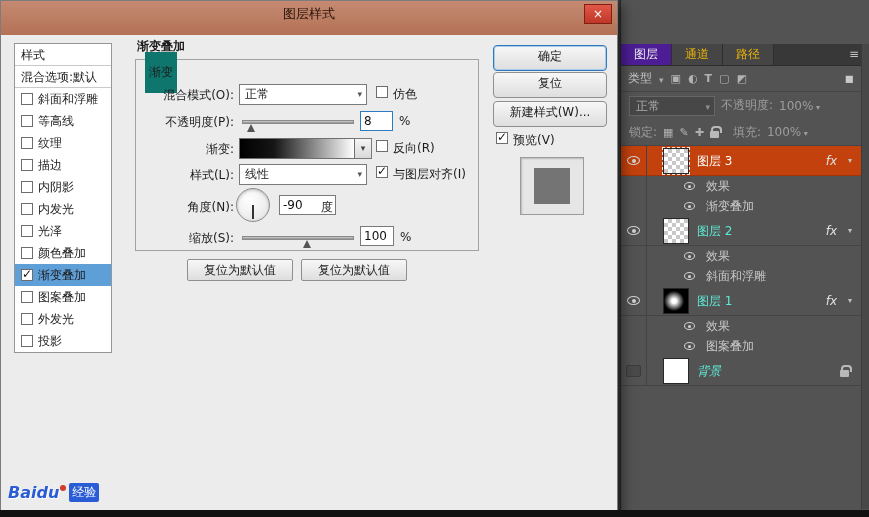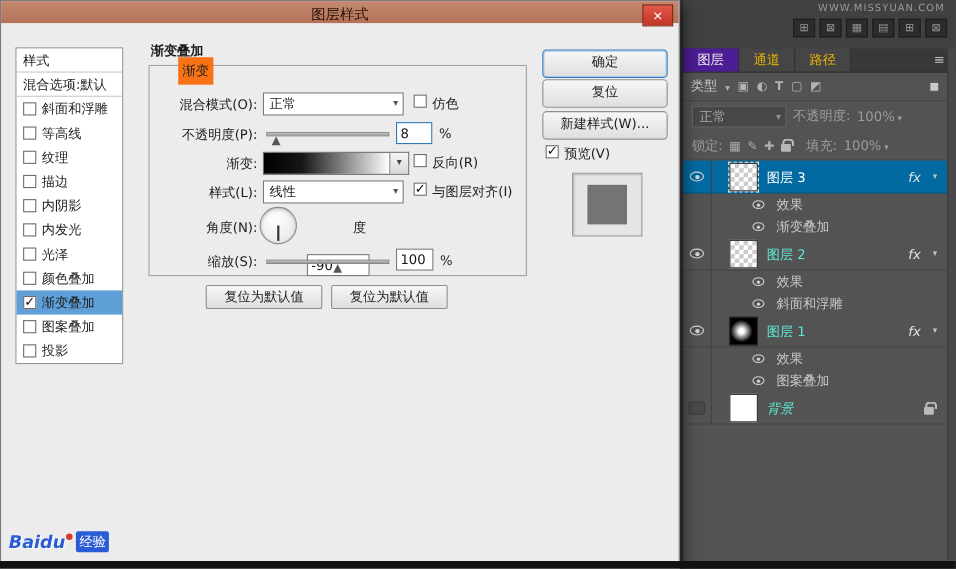--- a/index.html
+++ b/index.html
@@ -28,21 +28,21 @@
 .dark-select{position:relative;width:86px;height:20px;background:#474747;border:1px solid #666;color:#a9a9a9;line-height:18px;padding-left:6px}
 .dark-select::after{content:"▾";position:absolute;right:4px;top:1px;font-size:9px;color:#8f8f8f}
 .pct::after{content:" ▾";font-size:8px}
 .lock-row{position:absolute;top:119px;left:0;right:8px;height:27px;display:flex;align-items:center;gap:6px;padding:0 8px;color:#9d9d9d;border-bottom:1px solid #464646}
 .li{color:#b0b0b0;font-size:11px}
 .li.transp::after{content:"▦"}.li.brush::after{content:"✎"}.li.move::after{content:"✚"}
 .lock{position:relative;display:inline-block;width:9px;height:7px;background:#b9b9b9;border-radius:1px;margin-top:5px}
 .lock::before{content:"";position:absolute;left:1px;top:-5px;width:7px;height:5px;border:2px solid #b9b9b9;border-bottom:none;border-radius:4px 4px 0 0}
 .layers-list{position:absolute;top:146px;left:0;right:8px;bottom:8px}
 .layer-row{position:absolute;left:0;right:0;height:30px;border-bottom:1px solid rgba(0,0,0,.18)}
-.layer-row.selected{background:#0369a1}
+.layer-row.selected{background:#c2410c}
 .fx-row{position:absolute;left:0;right:0;height:20px}
 .well{position:absolute;left:0;top:0;bottom:0;width:26px;border-right:1px solid #434343;display:flex;align-items:center;justify-content:center}
 .eye{position:relative;width:13px;height:9px;border:1px solid #d2d2d2;border-radius:50%;display:inline-block}
 .eye::after{content:"";position:absolute;left:50%;top:50%;width:4px;height:4px;margin:-2px 0 0 -2px;background:#d2d2d2;border-radius:50%}
 .eye.sm{width:11px;height:8px}
 .eye.sm::after{width:3px;height:3px;margin:-1.5px 0 0 -1.5px}
 .eye-off{width:15px;height:12px;background:#4a4a4a;border:1px solid #3c3c3c;border-radius:2px}
 .thumb{position:absolute;left:42px;top:2px;width:26px;height:26px;border:1px solid #282828}
 .thumb.checker{background-color:#fff;background-image:linear-gradient(45deg,#c8c8c8 25%,transparent 25%,transparent 75%,#c8c8c8 75%),linear-gradient(45deg,#c8c8c8 25%,transparent 25%,transparent 75%,#c8c8c8 75%);background-size:8px 8px;background-position:0 0,4px 4px}
 .thumb.sel{outline:1px dashed #e8e8e8}
@@ -53,32 +53,32 @@
 .row-fx{position:absolute;right:24px;top:0;line-height:30px;font-style:italic;color:#e0e0e0}
 .row-chev{position:absolute;right:9px;top:0;line-height:30px;font-size:8px;color:#c0c0c0}
 .row-chev::after{content:"▾"}
 .fxr-eye{position:absolute;left:63px;top:6px}
 .fxr-label{position:absolute;left:85px;top:2px;color:#c8c8c8}
 .bg-lock{position:absolute;right:12px;top:9px}
 .panel-edge{position:absolute;right:0;top:44px;bottom:8px;width:8px;background:#484848;border-left:1px solid #3b3b3b}
 
 
 .dialog{position:absolute;left:0;top:0;width:618px;height:517px;background:#ececec;border:1px solid #7c7c7c;box-shadow:4px 5px 12px rgba(0,0,0,.5);z-index:2;color:#1c1c1c}
-.titlebar{position:relative;height:20px;background:linear-gradient(#c48a71,#b47156);text-align:center;line-height:26px;font-size:13px;color:#271208}
+.titlebar{position:relative;height:34px;background:linear-gradient(#c48a71,#b47156);text-align:center;line-height:26px;font-size:13px;color:#271208}
 .close-btn{position:absolute;right:5px;top:3px;width:28px;height:20px;background:linear-gradient(#e25848,#bf3726);border:1px solid #801f12;color:#fff;line-height:18px;text-align:center;font-size:12px}
 .styles-box{position:absolute;left:13px;top:42px;width:98px;background:#fff;border:1px solid #979797}
 .sb-header{height:22px;line-height:22px;padding-left:6px;border-bottom:1px solid #c9c9c9}
 .sb-blend{height:22px;line-height:22px;padding-left:6px;border-bottom:1px solid #c9c9c9;white-space:nowrap}
 .style-item{height:22px;display:flex;align-items:center;gap:5px;padding-left:6px;white-space:nowrap}
 .style-item.selected{background:#5f9fd8}
 .cb{position:relative;width:12px;height:12px;background:#fff;border:1px solid #6d6d6d;flex:none;display:inline-block}
 .cb.checked::after{content:"✓";position:absolute;left:0;top:-3px;font-size:12px;color:#101010}
 .section-title{position:absolute;left:136px;top:37px;font-weight:bold}
 .group-box{position:absolute;left:134px;top:58px;width:344px;height:192px;border:1px solid #a2a2a2}
-.group-legend{position:absolute;top:-8px;left:26px;background:#f97316;padding:4px 4px}
+.group-legend{position:absolute;top:-8px;left:9px;background:#0f766e;padding:12px 4px}
 .flabel{position:absolute;left:2px;width:96px;text-align:right;white-space:nowrap}
 .combo{position:absolute;height:21px;background:#fff;border:1px solid #7a7a7a;line-height:19px;padding-left:5px}
 .combo::after{content:"▾";position:absolute;right:4px;top:0;font-size:9px;color:#555;line-height:19px}
 .cbrow{position:absolute;display:flex;align-items:flex-start;gap:5px;white-space:nowrap}
 .sl-track{position:absolute;height:4px;background:linear-gradient(#cfcfcf,#8e8e8e);border:1px solid #8a8a8a}
 .sl-thumb{position:absolute;top:3px;width:0;height:0;border-left:4px solid transparent;border-right:4px solid transparent;border-bottom:8px solid #555}
 .val-input{position:absolute;height:20px;background:#fff;border:1px solid #7a7a7a;font-size:12px;padding:0 3px;font-family:inherit;color:#111}
 .val-input.focused{border-color:#2e7bc1}
 .unit{position:absolute}
 .dial{position:absolute;left:100px;top:128px;width:34px;height:34px;border-radius:50%;background:radial-gradient(circle at 40% 35%,#fff,#e2e2e2);border:1px solid #8d8d8d;box-shadow:inset 0 1px 3px rgba(0,0,0,.25)}
@@ -98,31 +98,20 @@
 .bd-paw{width:6px;height:6px;background:#d43a2a;border-radius:50%;margin:-10px 3px 0 1px}
 .bd-badge{background:#2a5cd6;color:#fff;font-style:normal;font-size:12px;font-weight:normal;padding:1px 3px;border-radius:2px}
 .bottom-bar{position:absolute;left:0;bottom:0;width:869px;height:7px;background:#111;z-index:9}
 </style>
 </head>
 <body>
 
 <div class="screen">
 
   <div class="panel">
-    <div class="panel-top">
-      <div class="wm-top">www.missyuan.com</div>
-      <div class="chip-row">
-        <span class="chip g1"></span>
-        <span class="chip g2"></span>
-        <span class="chip g3"></span>
-        <span class="chip g4"></span>
-        <span class="chip g5"></span>
-        <span class="chip g6"></span>
-      </div>
-    </div>
 
     <div class="tab-bar">
       <div class="tab active">图层</div>
       <div class="tab">通道</div>
       <div class="tab">路径</div>
     </div>
     <span class="panel-menu"></span>
 
     <div class="filter-row">
       <span>类型</span>
@@ -270,20 +259,24 @@
       <div class="style-item selected">
           <span class="cb checked"></span>
           <span>渐变叠加</span>
         </div>
       <div class="style-item">
           <span class="cb"></span>
           <span>图案叠加</span>
         </div>
       <div class="style-item">
           <span class="cb"></span>
+          <span>外发光</span>
+        </div>
+      <div class="style-item">
+          <span class="cb"></span>
           <span>投影</span>
         </div>
     </div>
 
     <div class="section-title">渐变叠加</div>
     <div class="group-box">
       <span class="group-legend">渐变</span>
 
       <span class="flabel" style="top:27px">混合模式(O):</span>
       <div class="combo" style="left:103px;top:24px;width:128px">正常</div>
@@ -311,21 +304,21 @@
       <div class="combo" style="left:103px;top:104px;width:128px">线性</div>
       <div class="cbrow" style="left:240px;top:106px">
           <span class="cb checked"></span>
           <span>与图层对齐(I)</span>
         </div>
 
       <span class="flabel" style="top:139px">角度(N):</span>
       <div class="dial">
           <span class="dial-needle"></span>
         </div>
-      <input class="val-input" style="left: 143px; top: 135px; width: 57px; margin-top: 36px;" value="-90">
+      <input class="val-input" style="left: 143px; top: 135px; width: 57px;" value="-90">
       <span class="unit" style="left:185px;top:139px">度</span>
 
       <span class="flabel" style="top:170px">缩放(S):</span>
       <div class="sl-track" style="left:106px;top:176px;width:112px">
           <span class="sl-thumb" style="left:60px"></span>
         </div>
       <input class="val-input" style="left: 224px; top: 166px; width: 34px;" value="100">
       <span class="unit" style="left:264px;top:170px">%</span>
     </div>
 

